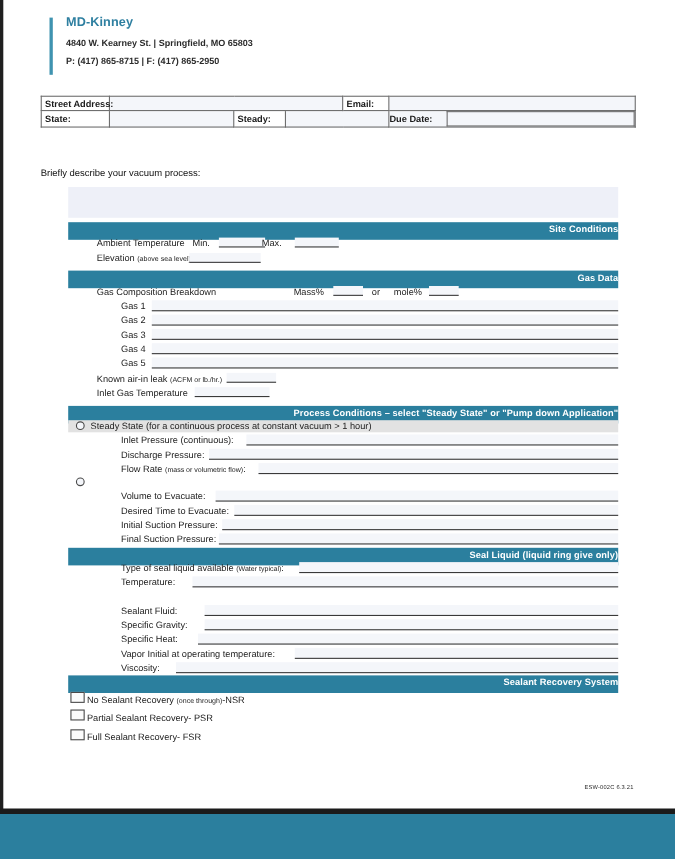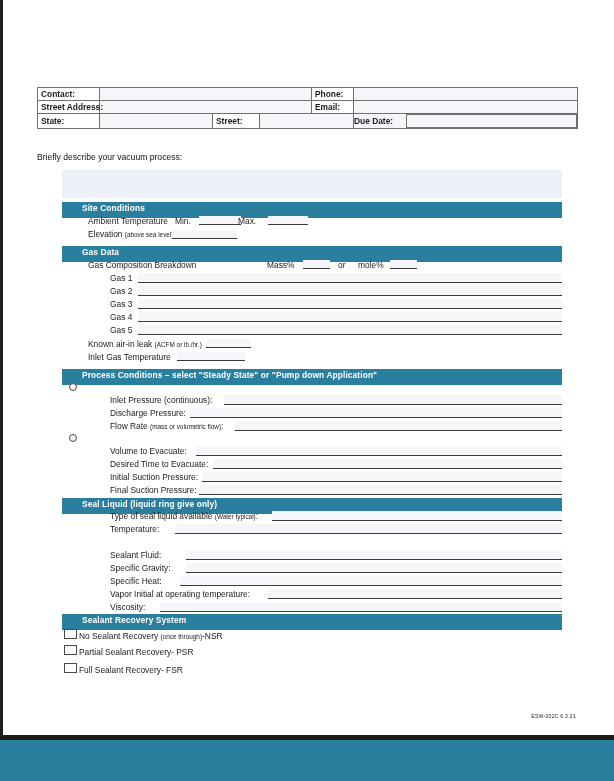--- a/index.html
+++ b/index.html
@@ -100,20 +100,21 @@
     height: 16px;
     background: #2b7f9e;
     color: #ffffff;
     font-size: 8.4px;
     font-weight: bold;
     line-height: 12px;
     padding-left: 20px;
     letter-spacing: .1px;
     white-space: nowrap;
     overflow: hidden;
+    text-align: right;
   }
   .sub-head {
     position: absolute;
     background: #e2e2e2;
     height: 11px;
     line-height: 11px;
     font-size: 8.4px;
     color: #1b1b1b;
     padding-left: 4px;
     white-space: nowrap;
@@ -179,47 +180,46 @@
     background: #2b7f9e;
   }
 </style>
 </head>
 <body>
 
 <div class="page">
 
   <div class="edge-left"></div>
 
+  <div class="letterhead">
+    <div class="brand-name">MD-Kinney</div>
+    <div class="brand-line">4840 W. Kearney St. | Springfield, MO 65803</div>
+    <div class="brand-line">P: (417) 865-8715 | F: (417) 865-2950</div>
+  </div>
 
   <table class="contact-table">
     <colgroup>
       <col style="width:62px">
         <col style="width:113px">
       <col style="width:47px">
         <col style="width:52px">
       <col style="width:42px">
         <col style="width:224px">
     </colgroup>
     <tbody>
       <tr>
-        <td>Contact:</td>
-        <td class="fill" colspan="3"></td>
-        <td>Phone:</td>
-        <td class="fill"></td>
-      </tr>
-      <tr>
         <td>Street Address:</td>
         <td class="fill" colspan="3"></td>
         <td>Email:</td>
         <td class="fill"></td>
       </tr>
       <tr>
         <td>State:</td>
         <td class="fill"></td>
-        <td>Street:</td>
+        <td>Steady:</td>
         <td class="fill" colspan="2"></td>
         <td class="fill cell-pad">
           <table style="border-collapse:collapse;width:100%">
             <tbody>
                 <tr>
               <td style="border:none;padding:0;font-size:8.4px;font-weight:600;width:52px">Due Date:</td>
               <td style="border:1px solid #6f6f6f;padding:0;background:#f4f6fa;height:12px"></td>
             </tr>
           </tbody>
             </table>
@@ -267,20 +267,25 @@
   <div class="rule" style="left:138px; top:325px; width:424px"></div>
 
   <div class="fld-label" style="left:88px; top:339px"><span>Known air-in leak</span> <span class="tiny">(ACFM or lb./hr.)</span></div>
   <div class="rule-short" style="left:206px; top:339px; width:45px"></div>
 
   <div class="fld-label" style="left:88px; top:352px">Inlet Gas Temperature</div>
   <div class="rule-short" style="left:177px; top:352px; width:68px"></div>
 
   <div class="sec-head" style="top:369px">Process Conditions – select "Steady State" or "Pump down Application"</div>
 
+  <div class="sub-head" style="left:62px; top:382px; width:500px">
+    <span style="display:inline-block;width:14px"></span>
+    <span>Steady State</span>
+    <span class="tiny">(for a continuous process at constant vacuum &gt; 1 hour)</span>
+  </div>
   <div class="radio" style="left:69px; top:383px"></div>
 
   <div class="fld-label" style="left:110px; top:395px">Inlet Pressure (continuous):</div>
   <div class="rule" style="left:224px; top:395px; width:338px"></div>
 
   <div class="fld-label" style="left:110px; top:408px">Discharge Pressure:</div>
   <div class="rule" style="left:190px; top:408px; width:372px"></div>
 
   <div class="fld-label" style="left:110px; top:421px"><span>Flow Rate</span> <span class="tiny">(mass or volumetric flow)</span><span>:</span></div>
   <div class="rule" style="left:235px; top:421px; width:327px"></div>

